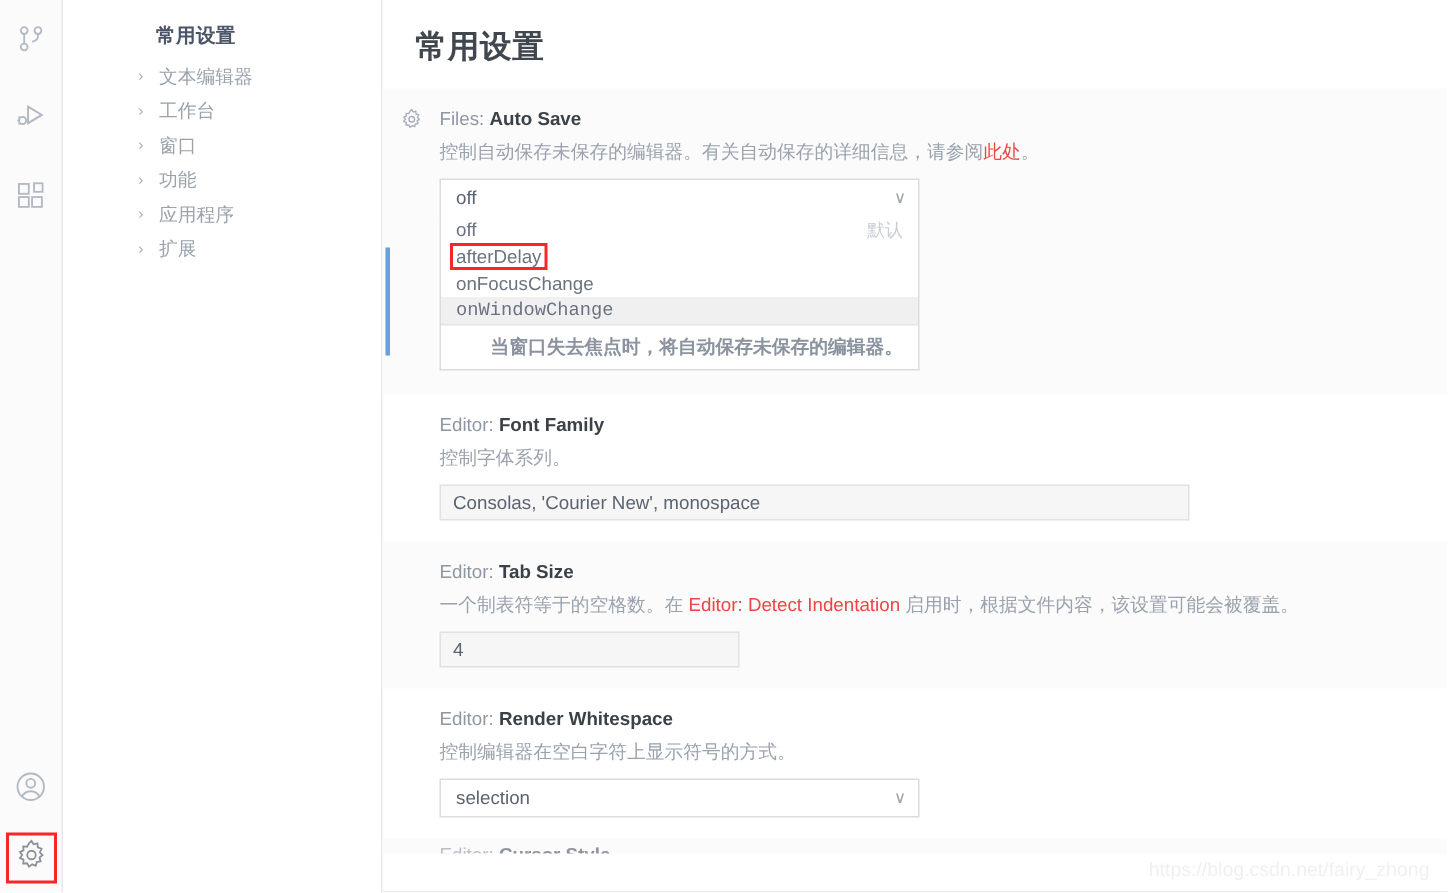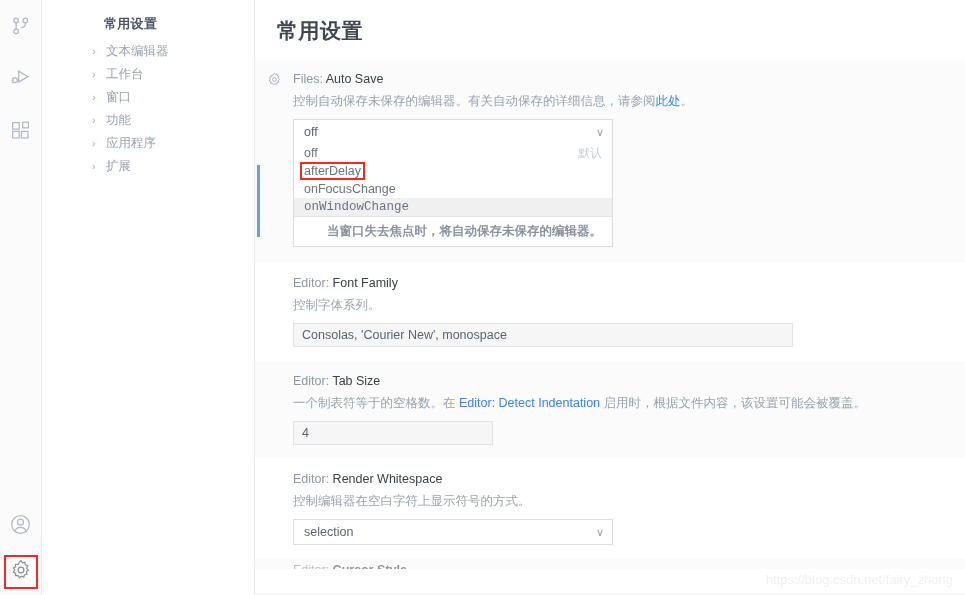--- a/index.html
+++ b/index.html
@@ -117,28 +117,28 @@
     width: 3px;
     background: #6a9fd8;
   }
 
   .s-title {
     font-size: 12.5px;
     color: #8f97a3;
     margin-bottom: 5px;
     line-height: 1.3;
   }
-  .s-title b { color: #3b4148; font-weight: normal; }
+  .s-title b { color: #3b4148; font-weight: bold; }
   .s-desc {
     font-size: 12.5px;
     color: #9aa2ae;
     line-height: 1.5;
     margin-bottom: 8px;
   }
-  .s-desc .lnk { color: #3b82f6; cursor: pointer; }
+  .s-desc .lnk { color: #ef4444; cursor: pointer; }
 
   
   .txtbox {
     height: 24px;
     background: #f6f6f6;
     border: 1px solid #e2e2e2;
     font-size: 12.5px;
     color: #5b6370;
     display: flex;
     align-items: center;

